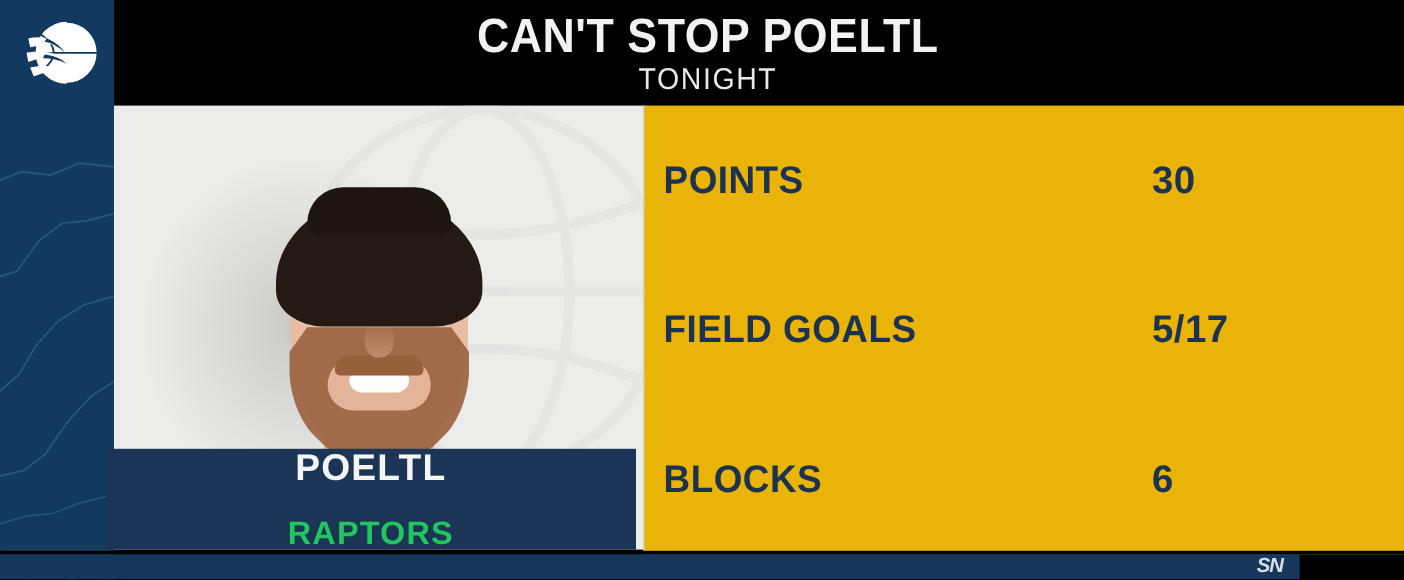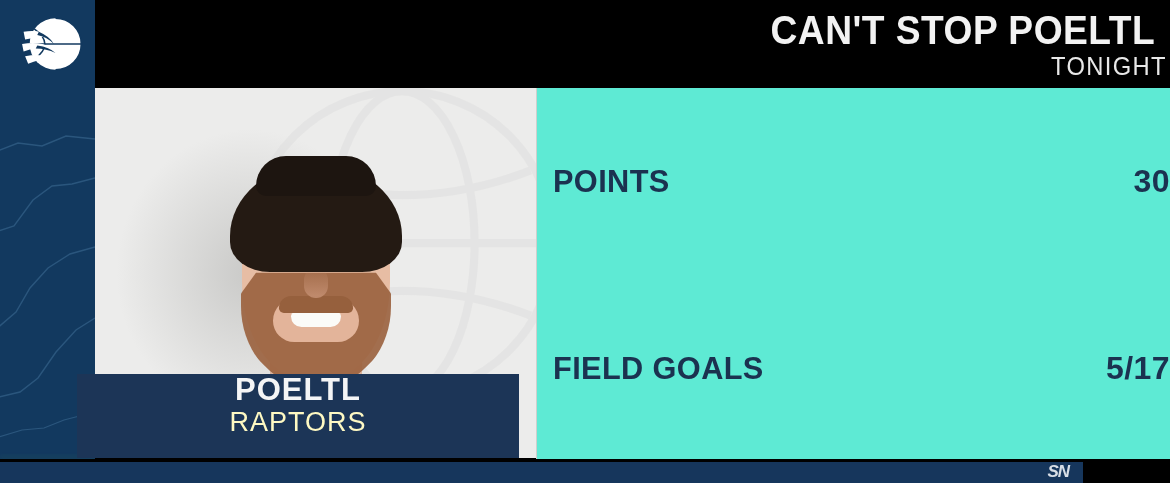--- a/index.html
+++ b/index.html
@@ -60,21 +60,21 @@
     left: 95px; top: 0;
     width: 1075px; height: 88px;
     background: #000;
   }
   .title-block {
     position: absolute;
     left: 0; top: 0;
     width: 1075px; height: 88px;
     display: flex;
     flex-direction: column;
-    align-items: flex-end;
+    align-items: center;
     justify-content: center;
     border-radius: 24px;
   }
   .headline {
     color: #f2f2f2;
     font-size: 40px;
     font-weight: bold;
     letter-spacing: 0.5px;
     line-height: 1;
     transform: scaleX(.93);
@@ -235,50 +235,50 @@
     left: 50%; top: 120px;
     transform: translateX(-50%);
     width: 24px; height: 30px;
     background: linear-gradient(rgba(210,160,132,0), rgba(199,146,117,.85));
     border-radius: 12px;
   }
 
   
   .nameplate {
     position: absolute;
-    left: 77px; top: 374px;
+    left: 88px; top: 374px;
     width: 442px; height: 84px;
     background: #1c3557;
     display: flex;
     flex-direction: column;
     align-items: center;
-    justify-content: flex-start;
+    justify-content: space-between;
   }
   .player-name {
     color: #f4f5f6;
     font-size: 31px;
     font-weight: bold;
     letter-spacing: 1px;
     line-height: 1;
     margin-bottom: 4px;
   }
   .player-team {
-    color: #fef9c3;
+    color: #22c55e;
     font-size: 27px;
-    font-weight: normal;
+    font-weight: bold;
     letter-spacing: 1px;
     line-height: 1;
   }
 
   
   .stats-panel {
     position: absolute;
     left: 537px; top: 88px;
     width: 633px; height: 374px;
-    background: #5eead4;
+    background: #eab308;
     box-sizing: border-box;
     padding: 0 0 0 16px;
     display: flex;
     flex-direction: column;
     justify-content: space-around;
   }
   .panel-divider {
     position: absolute;
     left: 536px; top: 88px;
     width: 2px; height: 374px;
@@ -298,21 +298,21 @@
     transform-origin: left center;
     flex: 1 1 auto;
     white-space: nowrap;
   }
   .stat-value {
     color: #1b3250;
     font-size: 32px;
     font-weight: bold;
     letter-spacing: 0.4px;
     width: 210px;
-    text-align: right;
+    text-align: left;
     flex: 0 0 auto;
   }
 
   
   .footer-bar {
     position: absolute;
     left: 0; bottom: 0;
     width: 1083px; height: 21px;
     background: #16365c;
   }
@@ -409,20 +409,24 @@
   <div class="panel-divider"></div>
   <div class="stats-panel" id="stats-panel">
       <div class="stat-row">
         <div class="stat-label">POINTS</div>
         <div class="stat-value">30</div>
       </div>
       <div class="stat-row">
         <div class="stat-label">FIELD GOALS</div>
         <div class="stat-value">5/17</div>
       </div>
+      <div class="stat-row">
+        <div class="stat-label">BLOCKS</div>
+        <div class="stat-value">6</div>
+      </div>
     </div>
 
   <div class="footer-rule"></div>
   <div class="footer-bar">
     <div class="sn-watermark">SN</div>
   </div>
 
 </div>
 
 </body></html>

